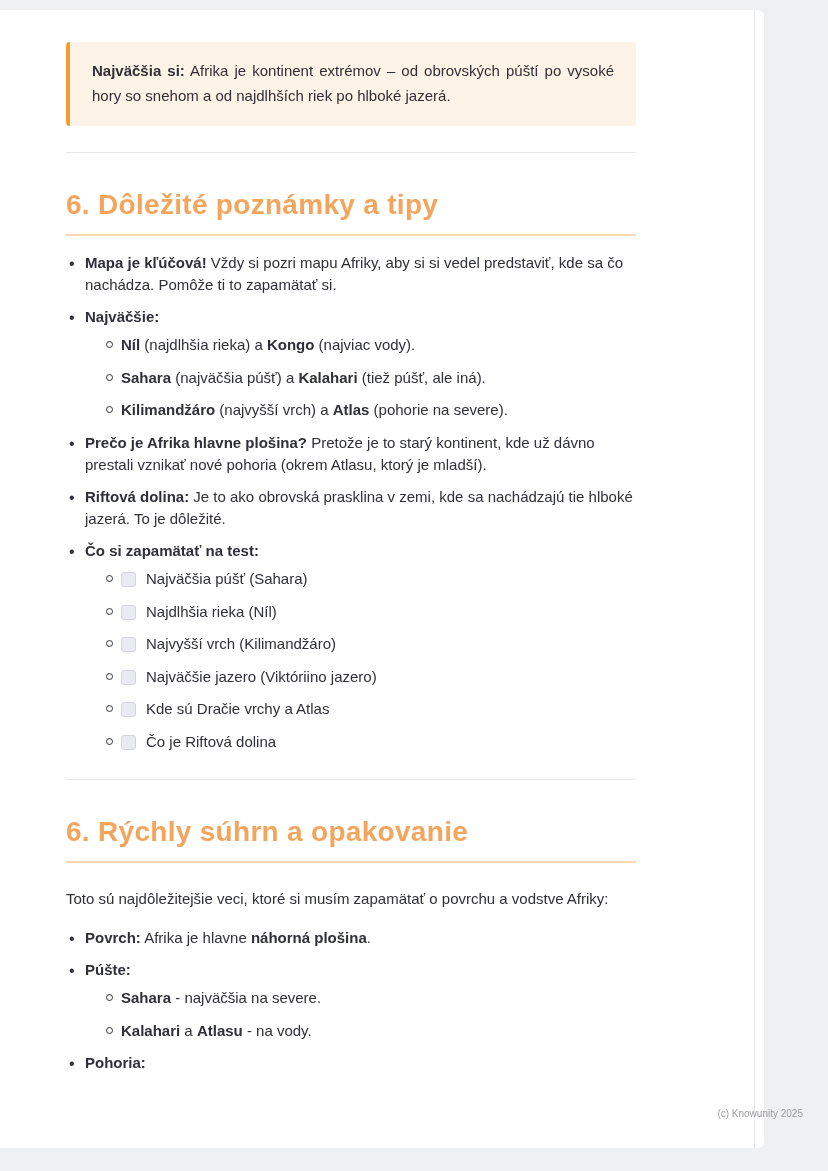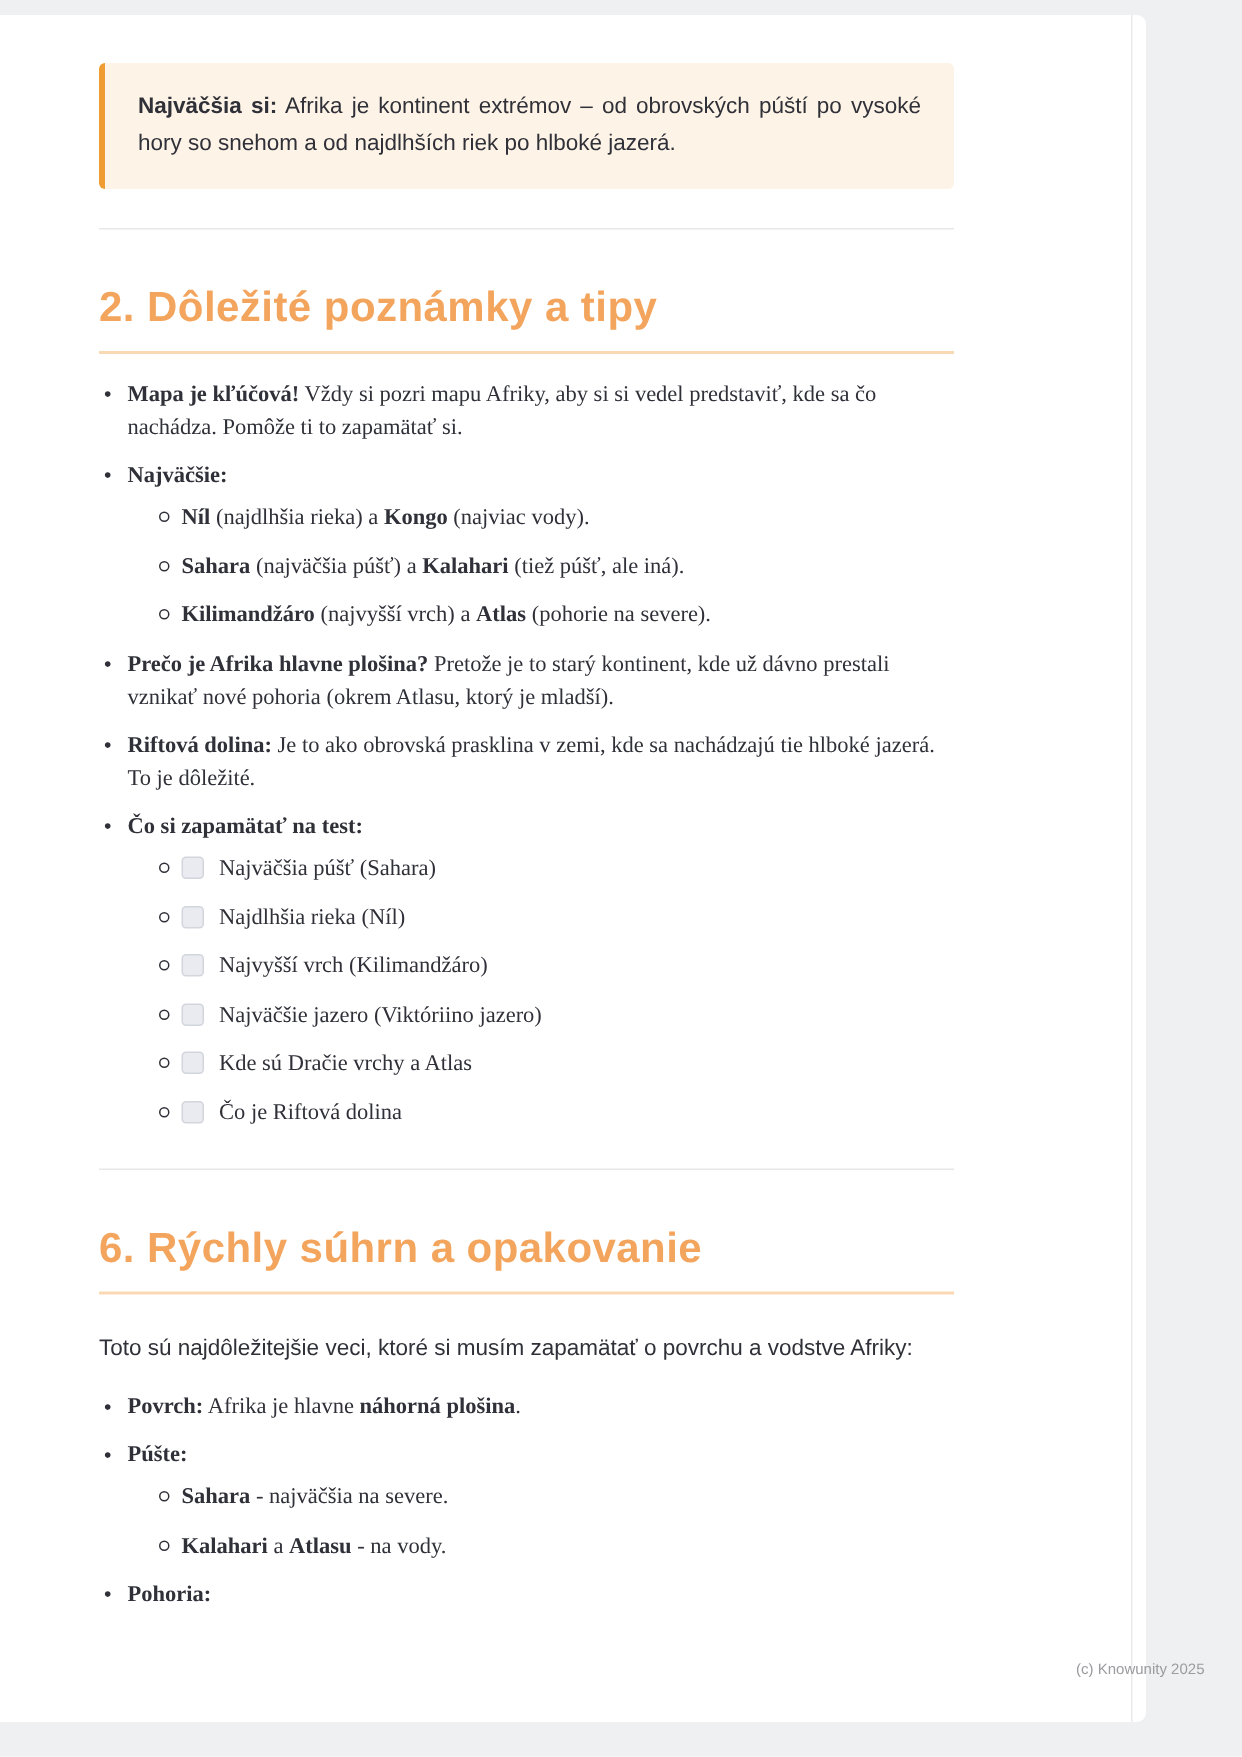--- a/index.html
+++ b/index.html
@@ -42,21 +42,21 @@
   h2.section-title {
     margin-top:36px; width:570px;
     font-size:28px; font-weight:bold; letter-spacing:.3px;
     color: var(--heading, #f3a55e);
     line-height:1.15;
     padding-bottom:13px;
     border-bottom:2px solid var(--heading-underline, #f9d9b4);
   }
 
   ul.notes { list-style:none; margin-top:16px; width:570px; font-size:15px; line-height:1.5; }
-  ul.notes > li { position:relative; padding-left:19px; margin-bottom:9px;font-family:Liberation Serif, serif; }
+  ul.notes > li { position:relative; padding-left:19px; margin-bottom:9px; }
   ul.notes > li::before {
     content:"\2022"; position:absolute; left:3px; top:0;
     font-size:16px; color: var(--text, #2f3038);
   }
   ul.sub { list-style:none; margin:6px 0 0 20px; }
   ul.sub > li { position:relative; padding-left:16px; margin-bottom:10px; }
   ul.sub > li::before {
     content:""; position:absolute; left:1px; top:7px;
     width:5px; height:5px; border:1.5px solid var(--text, #2f3038);
     border-radius:50%;
@@ -80,21 +80,21 @@
 <div class="page">
   <div class="content">
 
     <div class="callout">
       <span class="b">Najväčšia si:</span>
       <span>Afrika je kontinent extrémov – od obrovských púští po vysoké hory so snehom a od najdlhších riek po hlboké jazerá.</span>
     </div>
 
     <hr class="divider">
 
-    <h2 class="section-title">2. Dôležité poznámky a tipy</h2>
+    <h2 class="section-title">6. Dôležité poznámky a tipy</h2>
     <ul class="notes" id="list-0">
         <li><span class="b">Mapa je kľúčová!</span><span> Vždy si pozri mapu Afriky, aby si si vedel predstaviť, kde sa čo nachádza. Pomôže ti to zapamätať si.</span></li>
         <li><span class="b">Najväčšie:</span><ul class="sub">
             <li><span class="b">Níl</span><span> (najdlhšia rieka) a </span><span class="b">Kongo</span><span> (najviac vody).</span></li>
             <li><span class="b">Sahara</span><span> (najväčšia púšť) a </span><span class="b">Kalahari</span><span> (tiež púšť, ale iná).</span></li>
             <li><span class="b">Kilimandžáro</span><span> (najvyšší vrch) a </span><span class="b">Atlas</span><span> (pohorie na severe).</span></li>
           </ul></li>
         <li><span class="b">Prečo je Afrika hlavne plošina?</span><span> Pretože je to starý kontinent, kde už dávno prestali vznikať nové pohoria (okrem Atlasu, ktorý je mladší).</span></li>
         <li><span class="b">Riftová dolina:</span><span> Je to ako obrovská prasklina v zemi, kde sa nachádzajú tie hlboké jazerá. To je dôležité.</span></li>
         <li><span class="b">Čo si zapamätať na test:</span><ul class="sub">

